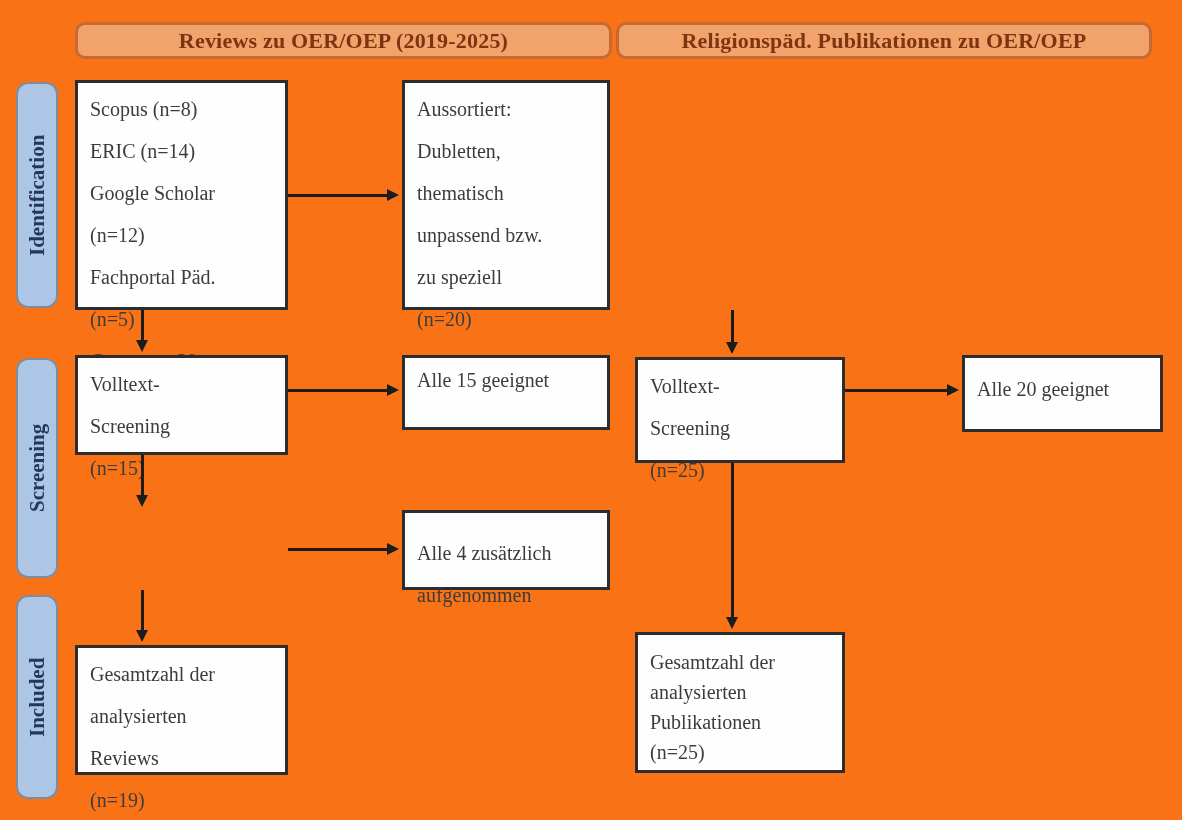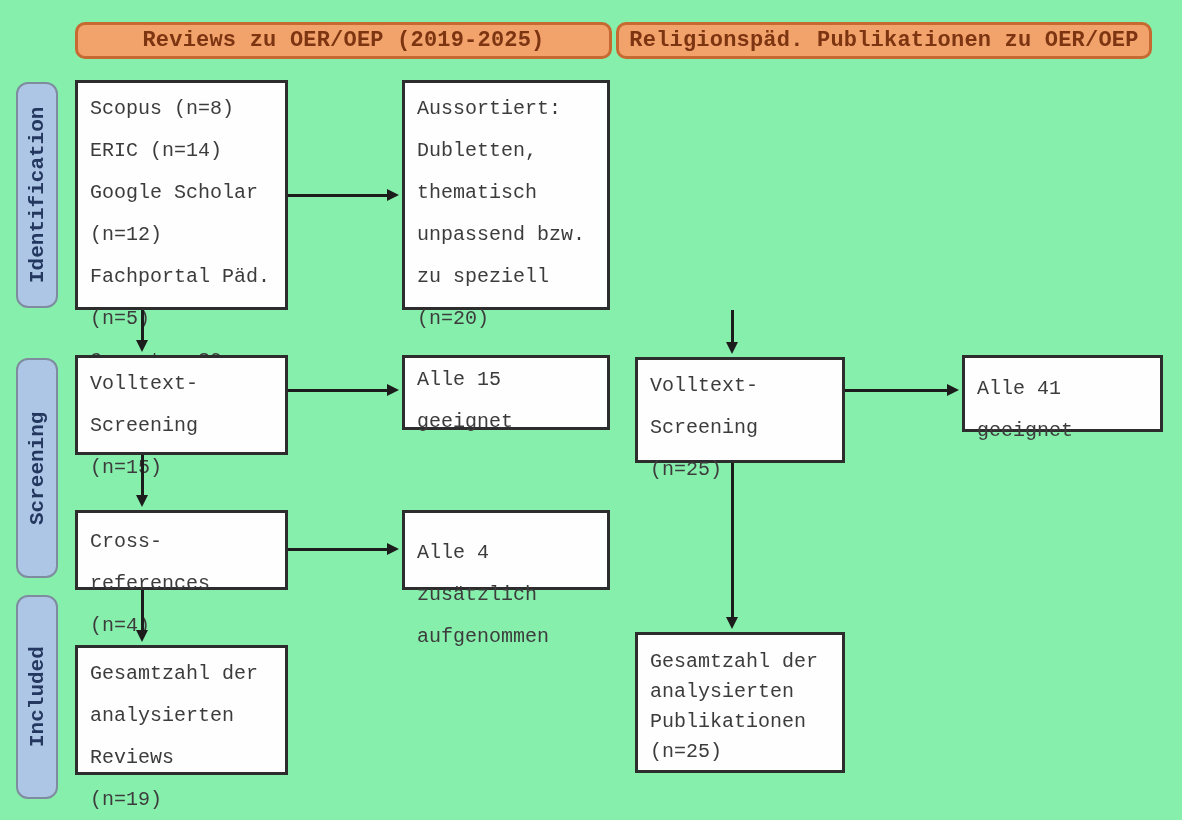--- a/index.html
+++ b/index.html
@@ -10,22 +10,22 @@
     --stage-border:#7f8c9f;
     --stage-text:#23375f;
     --box-border:#2d2d2d;
     --box-text:#3c3c3c;
     --arrow:#1c1c1c;
   }
   html,body{margin:0;padding:0;background:#ffffff;}
   .canvas{
     position:relative;
     width:1182px;height:820px;
-    background:#86efac;
-    font-family:Liberation Mono, monospace;
+    background:#f97316;
+    font-family:Liberation Serif, serif;
     overflow:hidden;
   }
   .header{
     position:absolute;
     height:31px;
     background:var(--header-fill);
     border:3px solid var(--header-border);
     border-radius:10px;
     color:var(--header-text);
     font-size:22px;
@@ -100,33 +100,31 @@
   <div class="box" style="left:402px;top:80px;width:208px;height:230px;">Aussortiert:
 Dubletten,
 thematisch
 unpassend bzw.
 zu speziell
 (n=20)</div>
   <div class="box" style="left:75px;top:355px;width:213px;height:100px;">Volltext-
 Screening
 (n=15)</div>
   <div class="box" style="left:402px;top:355px;width:208px;height:75px;padding-top:1px;">Alle 15 geeignet</div>
-  <div class="box" style="left:75px;top:510px;width:213px;height:80px;padding-top:8px;">Cross-references
-(n=4)</div>
   <div class="box" style="left:402px;top:510px;width:208px;height:80px;padding-top:19px;">Alle 4 zusätzlich
 aufgenommen</div>
   <div class="box" style="left:75px;top:645px;width:213px;height:130px;">Gesamtzahl der
 analysierten
 Reviews
 (n=19)</div>
 
   <div class="box" style="left:635px;top:357px;width:210px;height:106px;">Volltext-
 Screening
 (n=25)</div>
-  <div class="box" style="left:962px;top:355px;width:201px;height:77px;padding-top:10px;">Alle 41 geeignet</div>
+  <div class="box" style="left:962px;top:355px;width:201px;height:77px;padding-top:10px;">Alle 20 geeignet</div>
   <div class="box tight" style="left:635px;top:632px;width:210px;height:141px;padding-top:12px;">Gesamtzahl der
 analysierten
 Publikationen
 (n=25)</div>
 
   <div class="arrow-h" style="left:288px;top:194px;width:100px;"></div>
   <div class="arrow-v" style="left:141px;top:310px;height:31px;"></div>
   <div class="arrow-h" style="left:288px;top:389px;width:100px;"></div>
   <div class="arrow-v" style="left:141px;top:455px;height:41px;"></div>
   <div class="arrow-h" style="left:288px;top:548px;width:100px;"></div>

